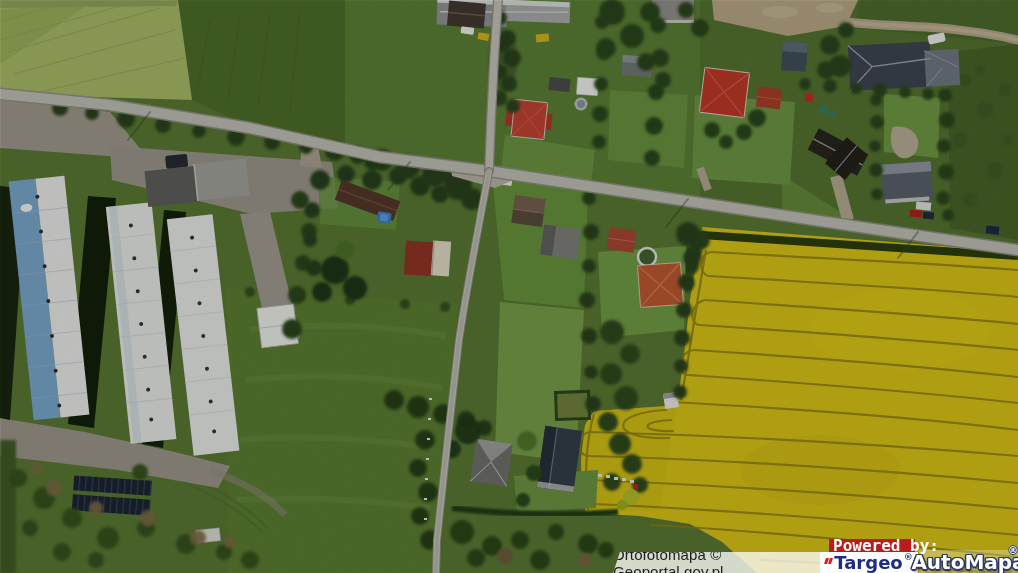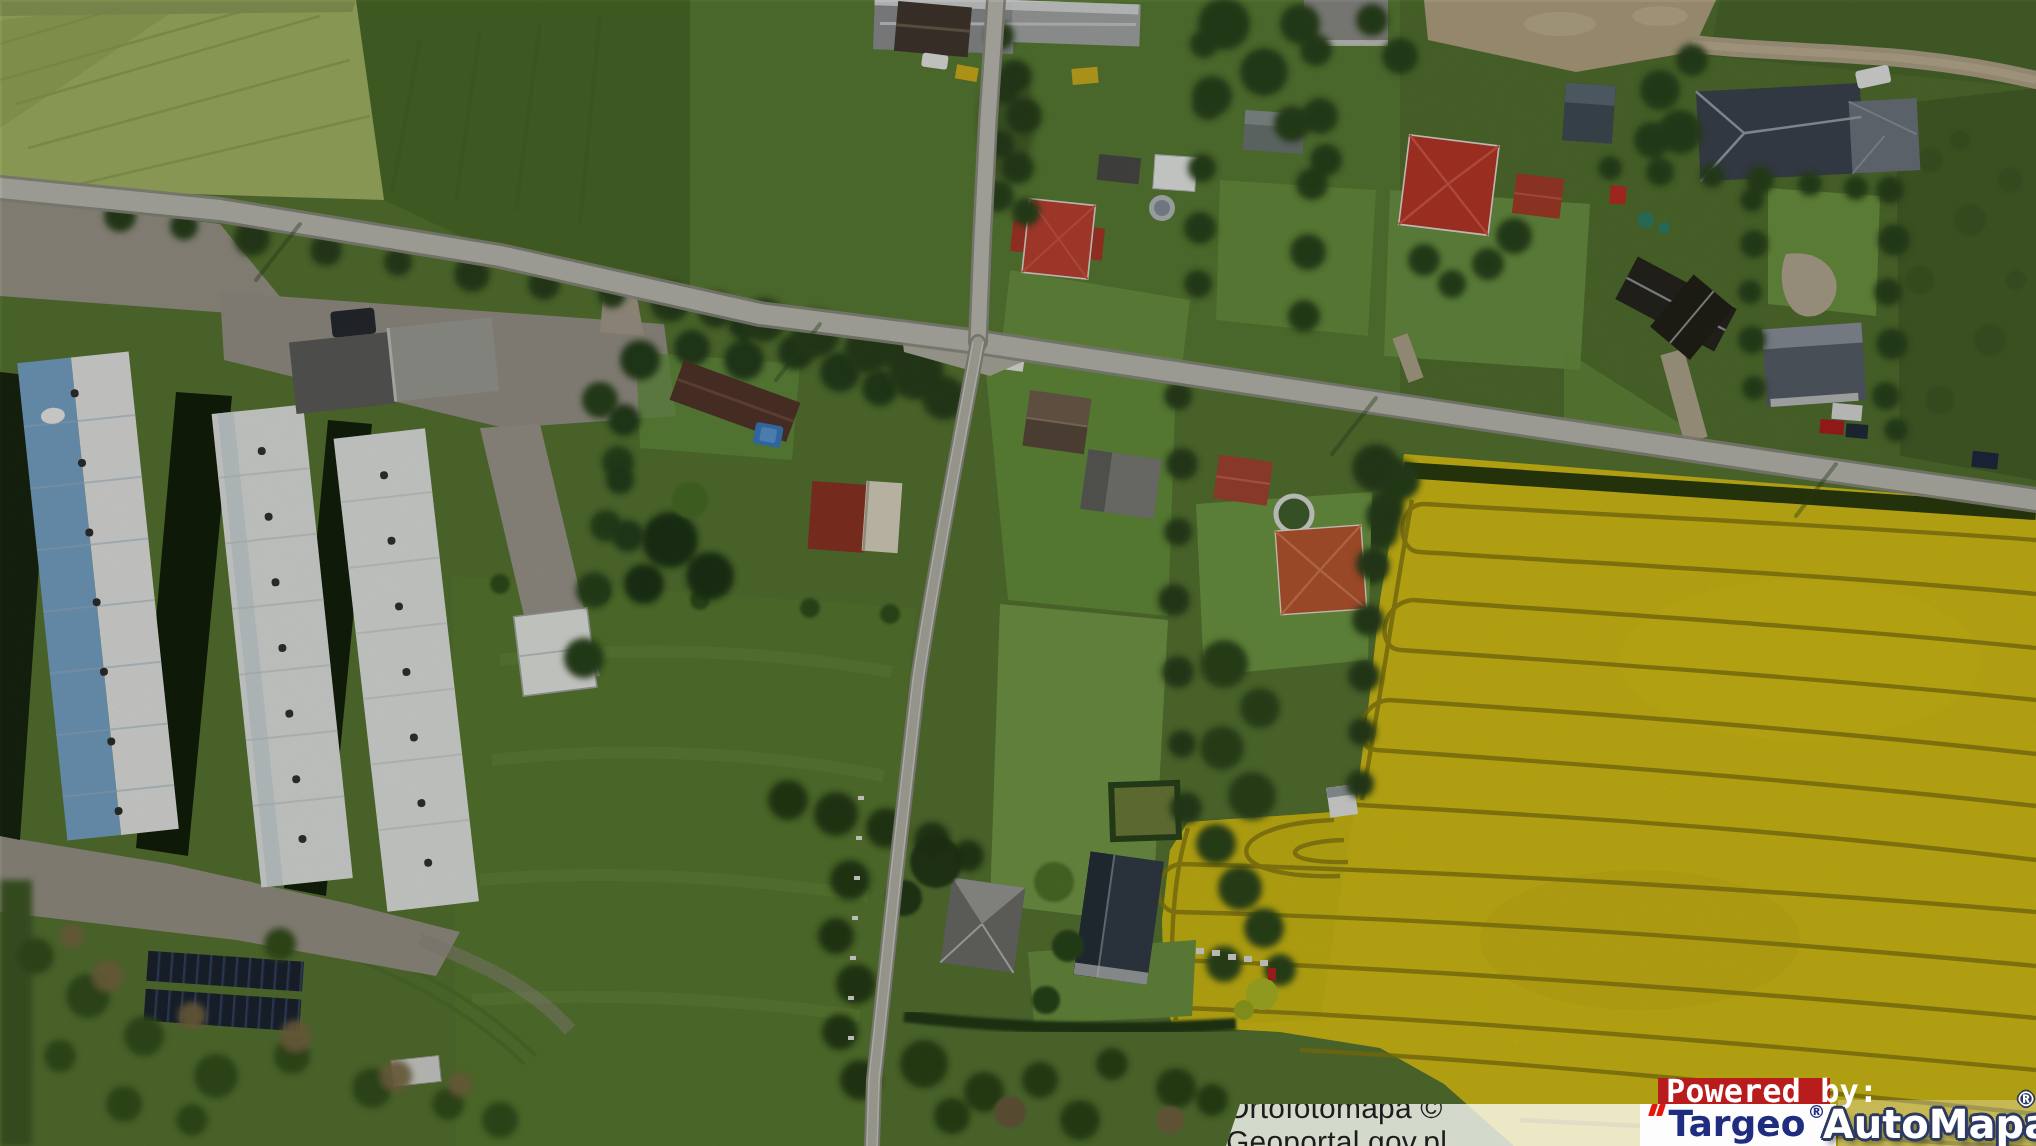--- a/index.html
+++ b/index.html
@@ -10,21 +10,21 @@
   .attr-bar{position:absolute;left:613px;top:552px;width:210px;height:21px;
     background:rgba(255,255,255,.76);display:flex;align-items:center;justify-content:center;
     clip-path:polygon(7px 0,100% 0,100% 100%,0 100%);
     font-size:15px;color:#1c1c1c;letter-spacing:.1px;}
   
   .powered{position:absolute;left:829px;top:539px;width:86px;height:13px;background:#b91c1c;
     color:#fff;font-family:"DejaVu Sans Mono",monospace;font-weight:bold;font-size:16px;
     line-height:13px;padding-left:4px;box-sizing:border-box;white-space:nowrap;}
   
   .targeo{position:absolute;left:820px;top:552px;width:98px;height:21px;background:#fdfdfd;
-    display:flex;justify-content:center;
+    display:flex;align-items:center;justify-content:center;
     font-family:"DejaVu Sans",sans-serif;font-weight:bold;font-size:18px;color:#1f2d80;}
   .targeo .tq{position:relative;display:inline-block;width:8px;height:10px;margin-right:1px;}
   .targeo .tq::before,.targeo .tq::after{content:"";position:absolute;top:0;width:2.5px;height:6px;
     background:#e3170d;transform:skewX(-18deg);border-radius:.5px;}
   .targeo .tq::before{left:0;} .targeo .tq::after{left:4px;}
   .targeo sup{font-size:9px;margin-left:1px;align-self:flex-start;line-height:10px;}
   
   .automapa{position:absolute;left:919px;top:550px;width:99px;height:23px;
     background:rgba(255,255,255,.28);display:flex;align-items:center;justify-content:center;
     font-family:"DejaVu Sans",sans-serif;font-weight:bold;font-size:20px;color:#fff;

